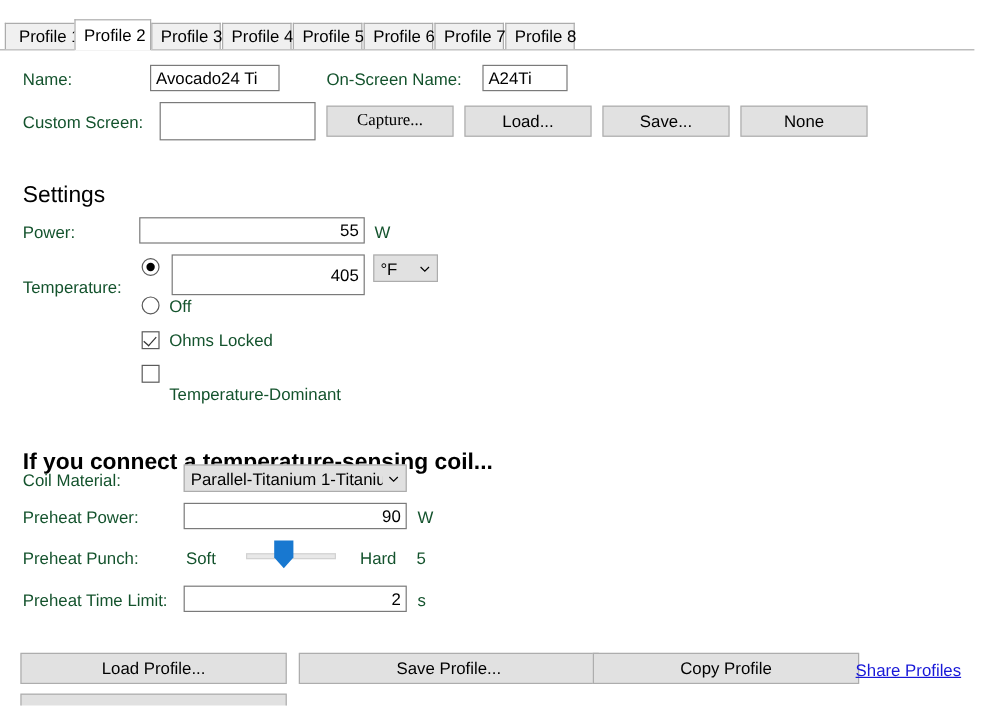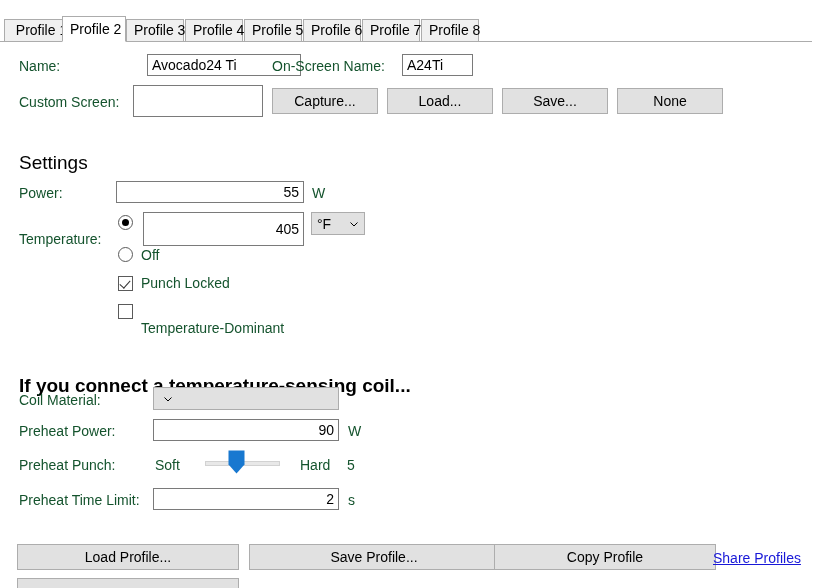--- a/index.html
+++ b/index.html
@@ -193,29 +193,29 @@
   <div class="tab selected" style="left:62px;  width:64px;"><span>Profile 2</span></div>
   <div class="tab" style="left:126px; width:58px;"><span>Profile 3</span></div>
   <div class="tab" style="left:185px; width:58px;"><span>Profile 4</span></div>
   <div class="tab" style="left:244px; width:58px;"><span>Profile 5</span></div>
   <div class="tab" style="left:303px; width:58px;"><span>Profile 6</span></div>
   <div class="tab" style="left:362px; width:58px;"><span>Profile 7</span></div>
   <div class="tab" style="left:421px; width:58px;"><span>Profile 8</span></div>
 </div>
 
 <div class="lbl" style="left:19px; top:58px;">Name:</div>
-<div class="tbox" style="left:147px; top:54px; width:154px; height:22px;">Avocado24 Ti</div>
+<div class="tbox" style="left:125px; top:54px; width:108px; height:22px;">Avocado24 Ti</div>
 
 <div class="lbl" style="left:272px; top:58px;">On-Screen Name:</div>
 <div class="tbox" style="left:402px; top:54px; width:71px; height:22px;">A24Ti</div>
 
 <div class="lbl" style="left:19px; top:94px;">Custom Screen:</div>
 <div class="tbox" style="left:133px; top:85px; width:130px; height:32px;"></div>
 
-<div class="btn" style="left:272px; top:88px; width:106px; height:26px;">Capture...</div>
+<div class="btn" style="left:272px; top:88px; width:106px; height:26px;font-family:Liberation Serif, serif;">Capture...</div>
 <div class="btn" style="left:387px; top:88px; width:106px; height:26px;">Load...</div>
 <div class="btn" style="left:502px; top:88px; width:106px; height:26px;">Save...</div>
 <div class="btn" style="left:617px; top:88px; width:106px; height:26px;">None</div>
 
 <div class="heading" style="left:19px; top:152px;">Settings</div>
 
 <div class="lbl" style="left:19px; top:185px;">Power:</div>
 <div class="tbox right" style="left:116px; top:181px; width:188px; height:22px;">55</div>
 <div class="lbl" style="left:312px; top:185px;">W</div>
 
@@ -227,29 +227,30 @@
   <span class="ctext">°F</span>
   <svg class="chev" viewBox="0 0 12 12">
     <path d="M2.5 4.5 L6 8 L9.5 4.5" fill="none" stroke="#000" stroke-width="1"></path>
   </svg>
 </div>
 
 <div class="radio" style="left:118px; top:247px;"></div>
 <div class="lbl" style="left:141px; top:247px;">Off</div>
 
 <div class="cbox on" style="left:118px; top:276px;"></div>
-<div class="lbl" style="left:141px; top:275px;">Punch Locked</div>
+<div class="lbl" style="left:141px; top:275px;">Ohms Locked</div>
 
 <div class="cbox" style="left:118px; top:304px;"></div>
 <div class="lbl" style="left:141px; top:320px;">Temperature-Dominant</div>
 
 <div class="heading" style="left:19px; top:375px;font-weight:bold;">If you connect a temperature-sensing coil...</div>
 
 <div class="lbl" style="left:19px; top:392px;">Coil Material:</div>
 <div class="combo" style="left:153px; top:387px; width:186px; height:23px;">
+  <span class="ctext">Parallel-Titanium 1-Titaniu</span>
   <svg class="chev" viewBox="0 0 12 12">
     <path d="M2.5 4.5 L6 8 L9.5 4.5" fill="none" stroke="#000" stroke-width="1"></path>
   </svg>
 </div>
 
 <div class="lbl" style="left:19px; top:423px;">Preheat Power:</div>
 <div class="tbox right" style="left:153px; top:419px; width:186px; height:22px;">90</div>
 <div class="lbl" style="left:348px; top:423px;">W</div>
 
 <div class="lbl" style="left:19px; top:457px;">Preheat Punch:</div>

